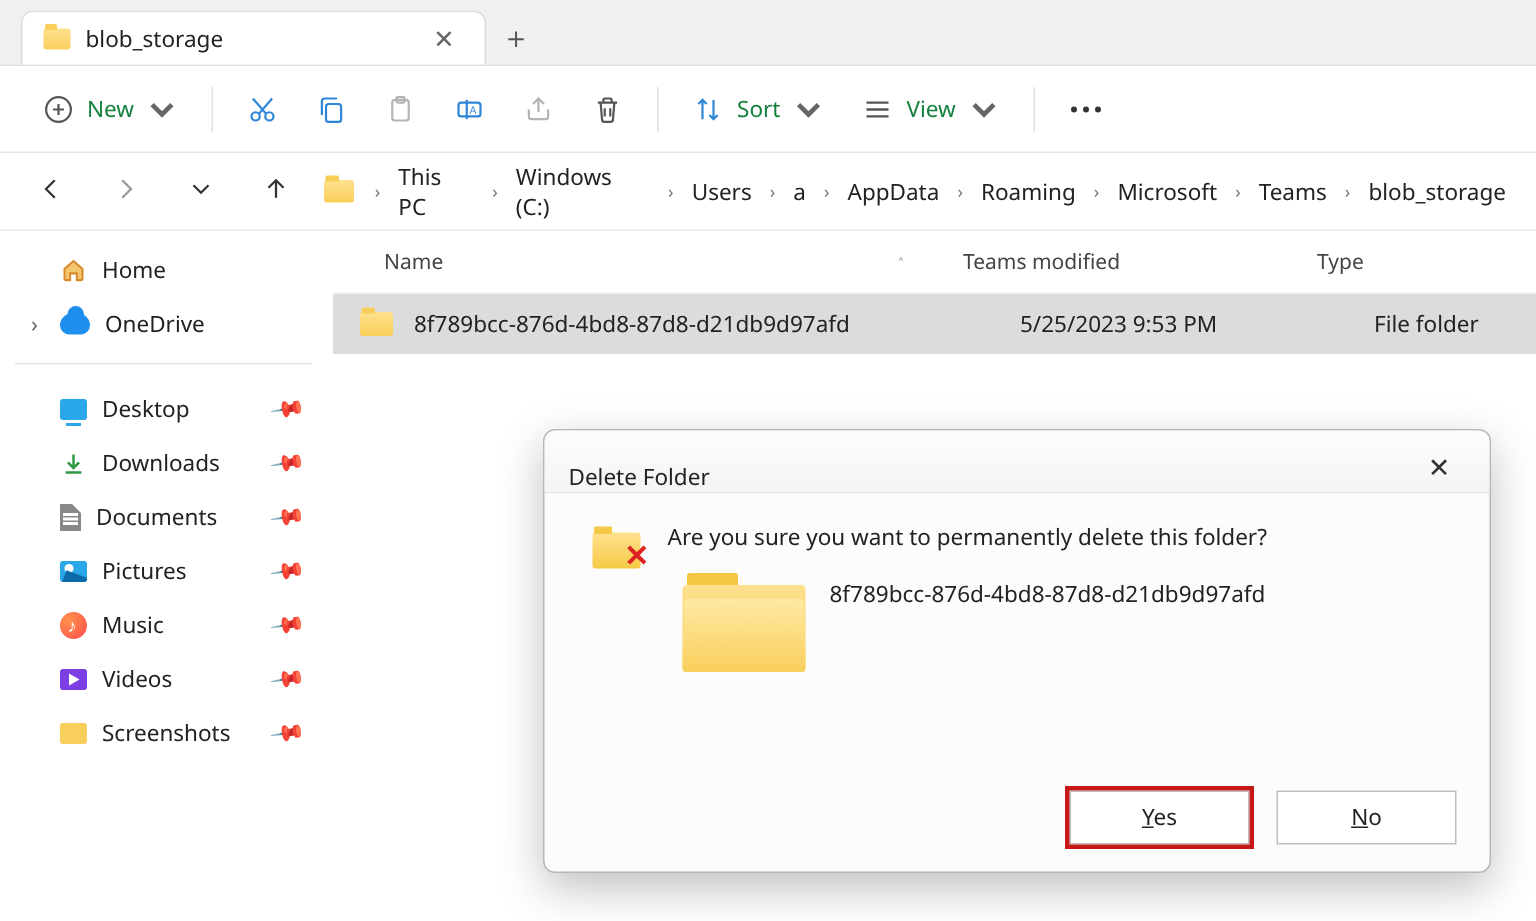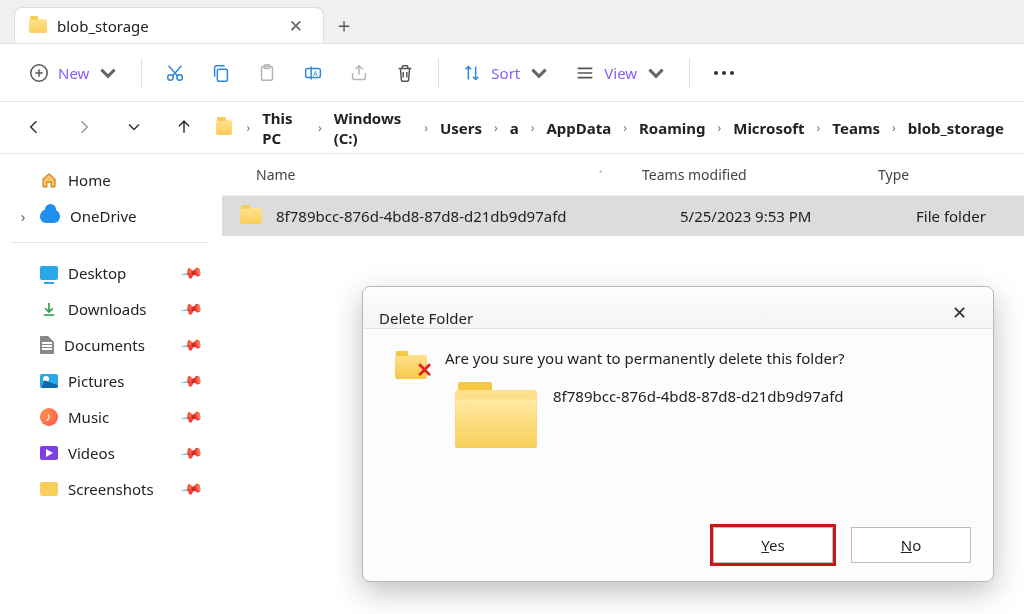--- a/index.html
+++ b/index.html
@@ -12,33 +12,33 @@
   .tab .folder-mini::before { content:""; position:absolute; top:-3px; left:1px; width:8px; height:4px; background:#f9cf5c; border-radius:1px 1px 0 0; }
   .tab-title { font-size: 15px; color: #222; }
   .tab-close { margin-left: auto; font-size: 17px; color: #666; padding: 2px 6px; cursor: pointer; }
   .newtab { width: 40px; height: 36px; display:flex; align-items:center; justify-content:center; color:#555; font-size:20px; cursor:pointer; }
 
   
   .toolbar { background: #fff; height: 58px; display: flex; align-items: center; padding: 0 18px; gap: 4px; border-bottom: 1px solid #e6e6e6; }
   .tbtn { display: flex; align-items: center; gap: 8px; padding: 6px 10px; border-radius: 4px; color: #444; cursor: pointer; position: relative; }
   .tbtn svg { width: 22px; height: 22px; }
   .tsep { width: 1px; height: 30px; background: #e1e1e1; margin: 0 8px; }
-  .tlabel { font-size: 15px; color: #8b5cf6; }
+  .tlabel { font-size: 15px; color: #15803d; }
   .chev-d { width: 10px; height: 10px; }
   .dots { display:flex; gap:4px; padding:8px 12px; cursor:pointer; }
   .dots span { width:4px; height:4px; border-radius:50%; background:#333; display:block; }
 
   
   .navrow { background: #fff; height: 52px; display: flex; align-items: center; padding: 0 16px; gap: 14px; border-bottom: 1px solid #eaeaea; }
   .nav-arrow { color: #555; font-size: 22px; padding: 4px 8px; cursor: pointer; }
   .nav-arrow svg { width:20px; height:20px; }
   .breadcrumb { display: flex; align-items: center; gap: 4px; font-size: 15px; color: #222; }
   .bc-folder { width: 20px; height: 15px; background: linear-gradient(#ffe18f,#f8ce59); border-radius: 2px; position: relative; margin-right: 6px; }
   .bc-folder::before { content:""; position:absolute; top:-3px; left:1px; width:9px; height:4px; background:#f8ce59; border-radius:1px 1px 0 0; }
-  .bc-item { padding: 2px 4px; cursor:pointer;font-weight:bold; }
+  .bc-item { padding: 2px 4px; cursor:pointer; }
   .bc-sep { color: #777; font-size: 12px; padding: 0 4px; }
 
   
   .main { display: flex; height: calc(614px - 44px - 58px - 52px); background: #fff; }
   .side { width: 222px; padding: 8px 10px 8px 6px; overflow:hidden; }
   .side-sep { height:1px; background:#e6e6e6; margin:8px 4px 12px; }
   .side-item { display: flex; align-items: center; gap: 10px; padding: 8px 10px; border-radius: 4px; font-size: 15px; color: #222; cursor: pointer; position: relative; }
   .side-item .pin { margin-left: auto; color: #8a8a8a; font-size: 15px; transform: rotate(35deg); }
   .side-expand { width: 14px; display:inline-flex; justify-content:center; color:#666; }
   .icon-home { width:18px; height:18px; }

